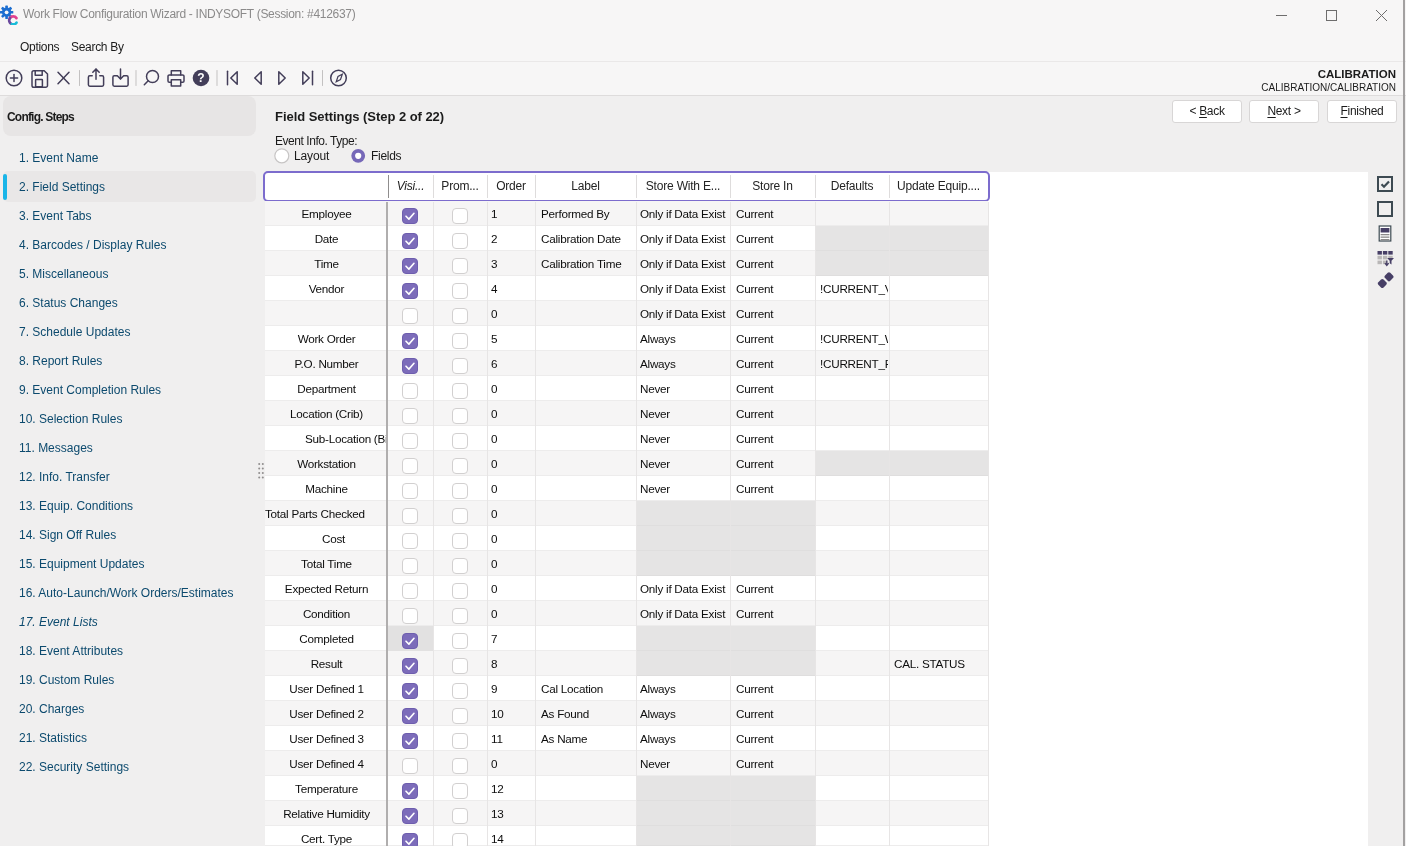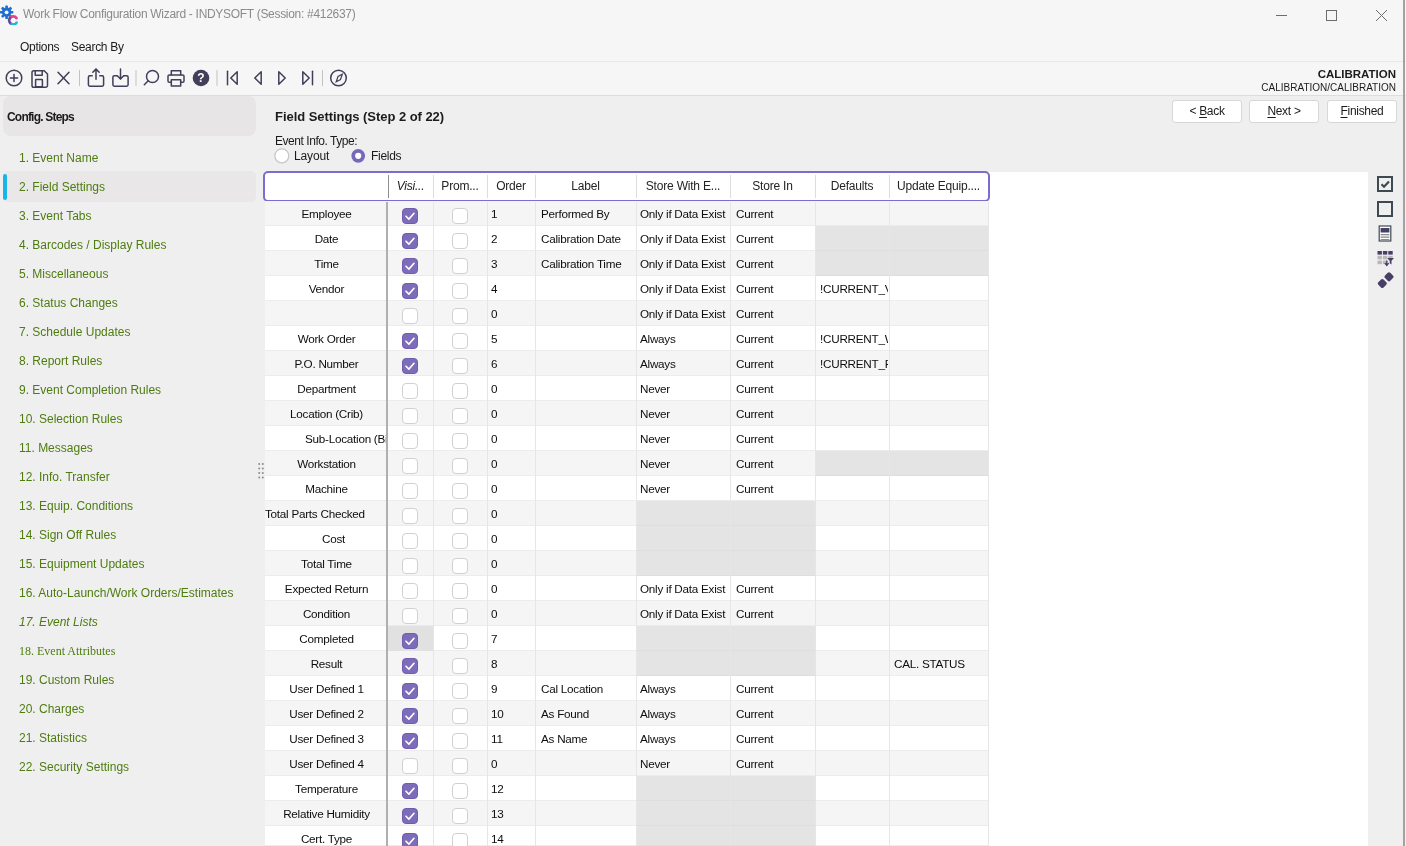--- a/index.html
+++ b/index.html
@@ -3,21 +3,21 @@
 <style>
 *{margin:0;padding:0;box-sizing:border-box;}
 html,body{width:1406px;height:846px;overflow:hidden;}
 body{font-family:"Liberation Sans",sans-serif;background:#f0efef;position:relative;}
 .abs{position:absolute;}
 .topband{position:absolute;left:0;top:0;width:1406px;height:96px;background:#f7f6f6;border-bottom:1px solid #dedcdc;}
 .titletxt{position:absolute;left:23px;top:7px;font-size:12px;letter-spacing:-0.3px;color:#8b8a8a;}
 .menu{position:absolute;top:40px;font-size:12px;letter-spacing:-0.3px;color:#1b1b1b;}
 .hdrtitle{position:absolute;right:10px;text-align:right;color:#1b1b1b;}
 .btn{position:absolute;height:23px;width:70px;background:#fff;border:1px solid #d8d6d6;border-radius:3px;font-size:12px;letter-spacing:-0.3px;color:#1b1b1b;text-align:center;line-height:21px;top:100px;}
-.sbitem{position:absolute;left:19px;font-size:12px;color:#4d7c0f;white-space:nowrap;line-height:14px;}
+.sbitem{position:absolute;left:19px;font-size:12px;color:#0c4a6e;white-space:nowrap;line-height:14px;}
 .whitepanel{position:absolute;left:265px;top:172px;width:1103px;height:674px;background:#fff;}
 .cell{position:absolute;font-size:11.7px;letter-spacing:-0.25px;color:#0d0d0d;white-space:nowrap;overflow:hidden;line-height:25px;height:25px;}
 .hcell{position:absolute;font-size:12px;letter-spacing:-0.2px;color:#242424;text-align:center;line-height:27px;height:27px;overflow:hidden;white-space:nowrap;top:173px;}
 .cb{position:absolute;width:16px;height:16px;border-radius:4px;}
 .cb.on{background:#7c6cba;border:1px solid #6e5eae;}
 .cb.off{background:#fff;border:1px solid #d2d0d0;}
 u{text-decoration:underline;text-underline-offset:2px;text-decoration-thickness:1px;}
 </style></head>
 <body>
 <div class="topband"></div>
@@ -121,21 +121,21 @@
 <div class="sbitem" style="top:354px;">8. Report Rules</div>
 <div class="sbitem" style="top:383px;">9. Event Completion Rules</div>
 <div class="sbitem" style="top:412px;">10. Selection Rules</div>
 <div class="sbitem" style="top:441px;">11. Messages</div>
 <div class="sbitem" style="top:470px;">12. Info. Transfer</div>
 <div class="sbitem" style="top:499px;">13. Equip. Conditions</div>
 <div class="sbitem" style="top:528px;">14. Sign Off Rules</div>
 <div class="sbitem" style="top:557px;">15. Equipment Updates</div>
 <div class="sbitem" style="top:586px;">16. Auto-Launch/Work Orders/Estimates</div>
 <div class="sbitem" style="top:615px;font-style:italic;">17. Event Lists</div>
-<div class="sbitem" style="top:644px;font-family:Liberation Serif, serif;">18. Event Attributes</div>
+<div class="sbitem" style="top:644px;">18. Event Attributes</div>
 <div class="sbitem" style="top:673px;">19. Custom Rules</div>
 <div class="sbitem" style="top:702px;">20. Charges</div>
 <div class="sbitem" style="top:731px;">21. Statistics</div>
 <div class="sbitem" style="top:760px;">22. Security Settings</div>
 <svg class="abs" style="left:257px;top:462px" width="8" height="18" viewBox="0 0 8 18" fill="#8f8d8d">
 <circle cx="2.2" cy="2.0" r="1"></circle>
     <circle cx="5.8" cy="2.0" r="1"></circle>
 <circle cx="2.2" cy="6.5" r="1"></circle>
     <circle cx="5.8" cy="6.5" r="1"></circle>
 <circle cx="2.2" cy="11.0" r="1"></circle>

